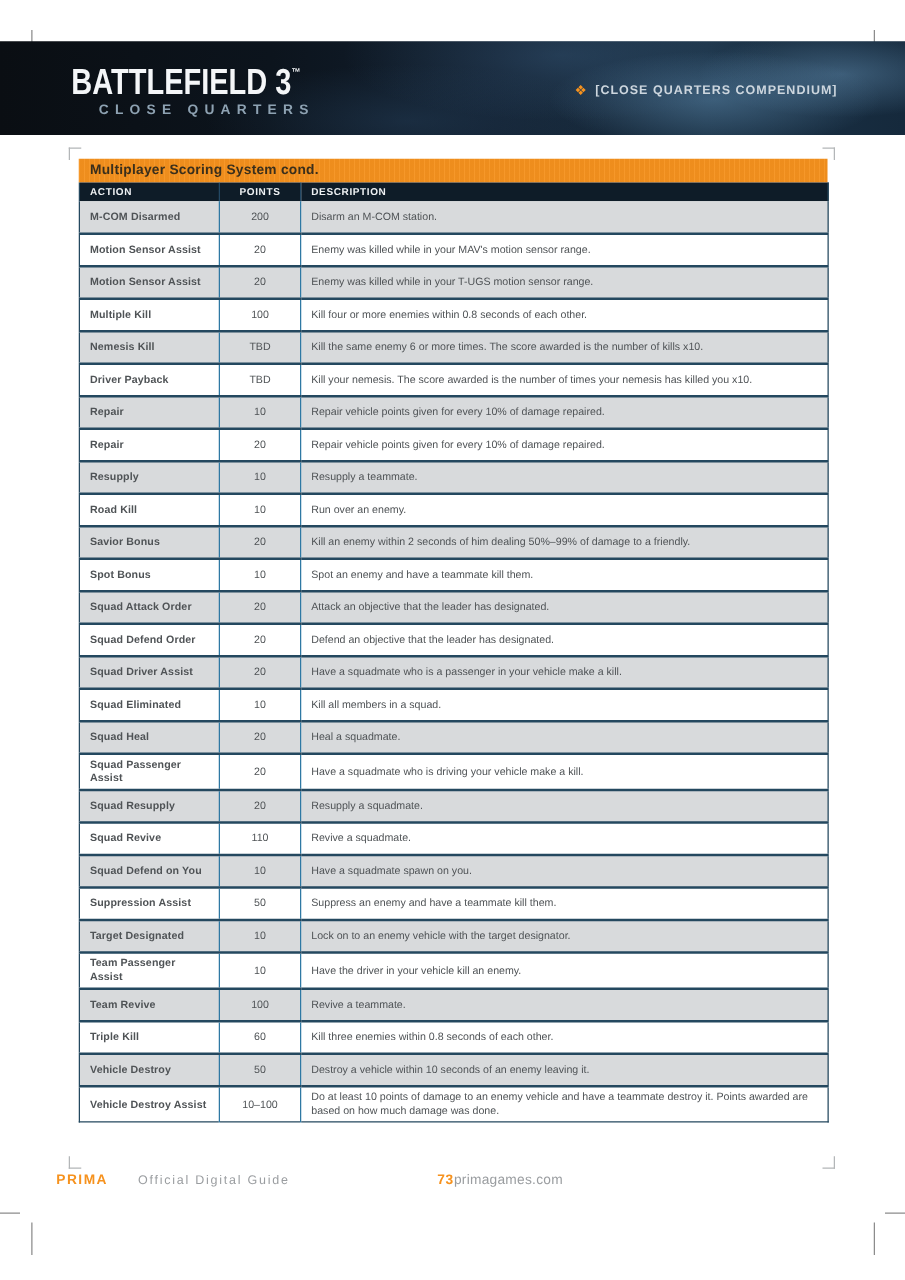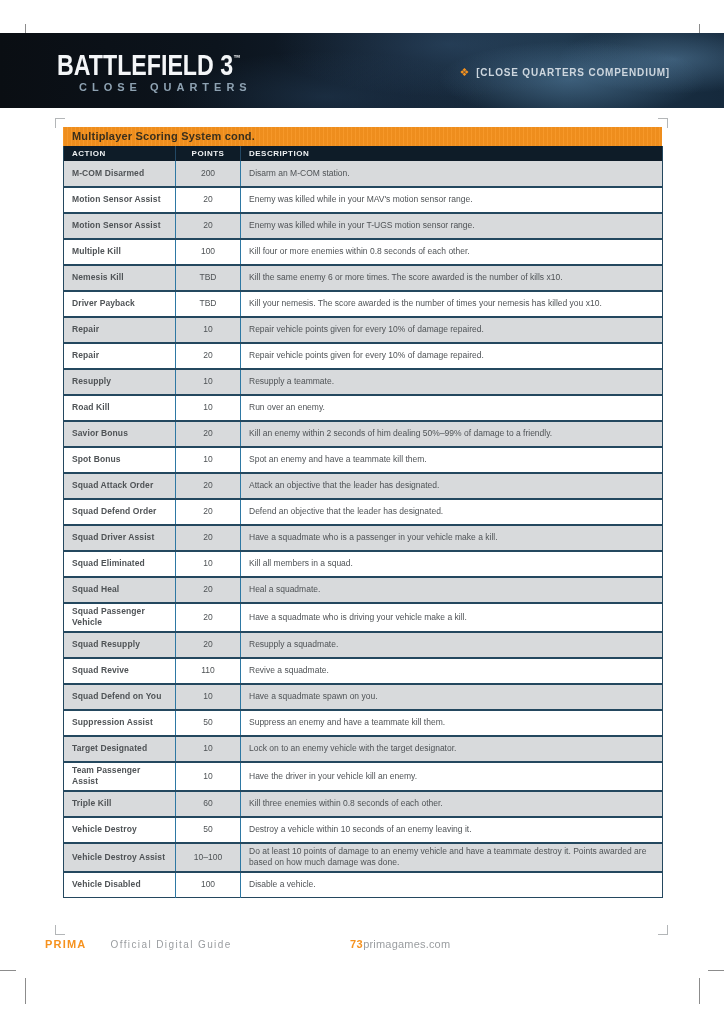--- a/index.html
+++ b/index.html
@@ -217,21 +217,21 @@
             <td class="cell-action">Squad Eliminated</td>
             <td class="cell-points">10</td>
             <td class="cell-desc">Kill all members in a squad.</td>
           </tr>
           <tr>
             <td class="cell-action">Squad Heal</td>
             <td class="cell-points">20</td>
             <td class="cell-desc">Heal a squadmate.</td>
           </tr>
           <tr>
-            <td class="cell-action">Squad Passenger Vehicle</td>
+            <td class="cell-action">Squad Passenger Assist</td>
             <td class="cell-points">20</td>
             <td class="cell-desc">Have a squadmate who is driving your vehicle make a kill.</td>
           </tr>
           <tr>
             <td class="cell-action">Squad Resupply</td>
             <td class="cell-points">20</td>
             <td class="cell-desc">Resupply a squadmate.</td>
           </tr>
           <tr>
             <td class="cell-action">Squad Revive</td>
@@ -252,38 +252,38 @@
             <td class="cell-action">Target Designated</td>
             <td class="cell-points">10</td>
             <td class="cell-desc">Lock on to an enemy vehicle with the target designator.</td>
           </tr>
           <tr>
             <td class="cell-action">Team Passenger Assist</td>
             <td class="cell-points">10</td>
             <td class="cell-desc">Have the driver in your vehicle kill an enemy.</td>
           </tr>
           <tr>
+            <td class="cell-action">Team Revive</td>
+            <td class="cell-points">100</td>
+            <td class="cell-desc">Revive a teammate.</td>
+          </tr>
+          <tr>
             <td class="cell-action">Triple Kill</td>
             <td class="cell-points">60</td>
             <td class="cell-desc">Kill three enemies within 0.8 seconds of each other.</td>
           </tr>
           <tr>
             <td class="cell-action">Vehicle Destroy</td>
             <td class="cell-points">50</td>
             <td class="cell-desc">Destroy a vehicle within 10 seconds of an enemy leaving it.</td>
           </tr>
           <tr>
             <td class="cell-action">Vehicle Destroy Assist</td>
             <td class="cell-points">10–100</td>
             <td class="cell-desc">Do at least 10 points of damage to an enemy vehicle and have a teammate destroy it. Points awarded are based on how much damage was done.</td>
-          </tr>
-          <tr>
-            <td class="cell-action">Vehicle Disabled</td>
-            <td class="cell-points">100</td>
-            <td class="cell-desc">Disable a vehicle.</td>
           </tr>
         </tbody>
     </table>
   </div>
 
   <div class="footer">
     <div class="left">
       <span class="brand">PRIMA</span>
       <span class="brand-suffix">Official Digital Guide</span>
     </div>

